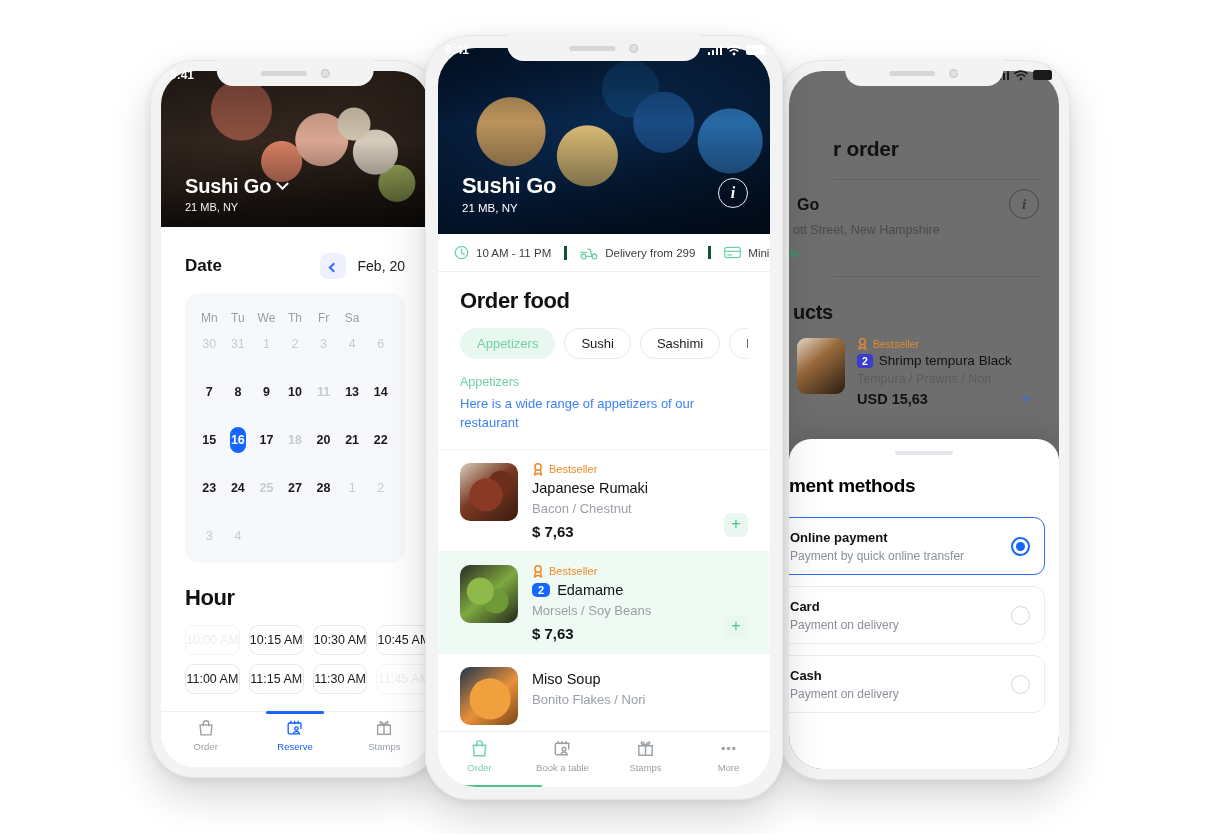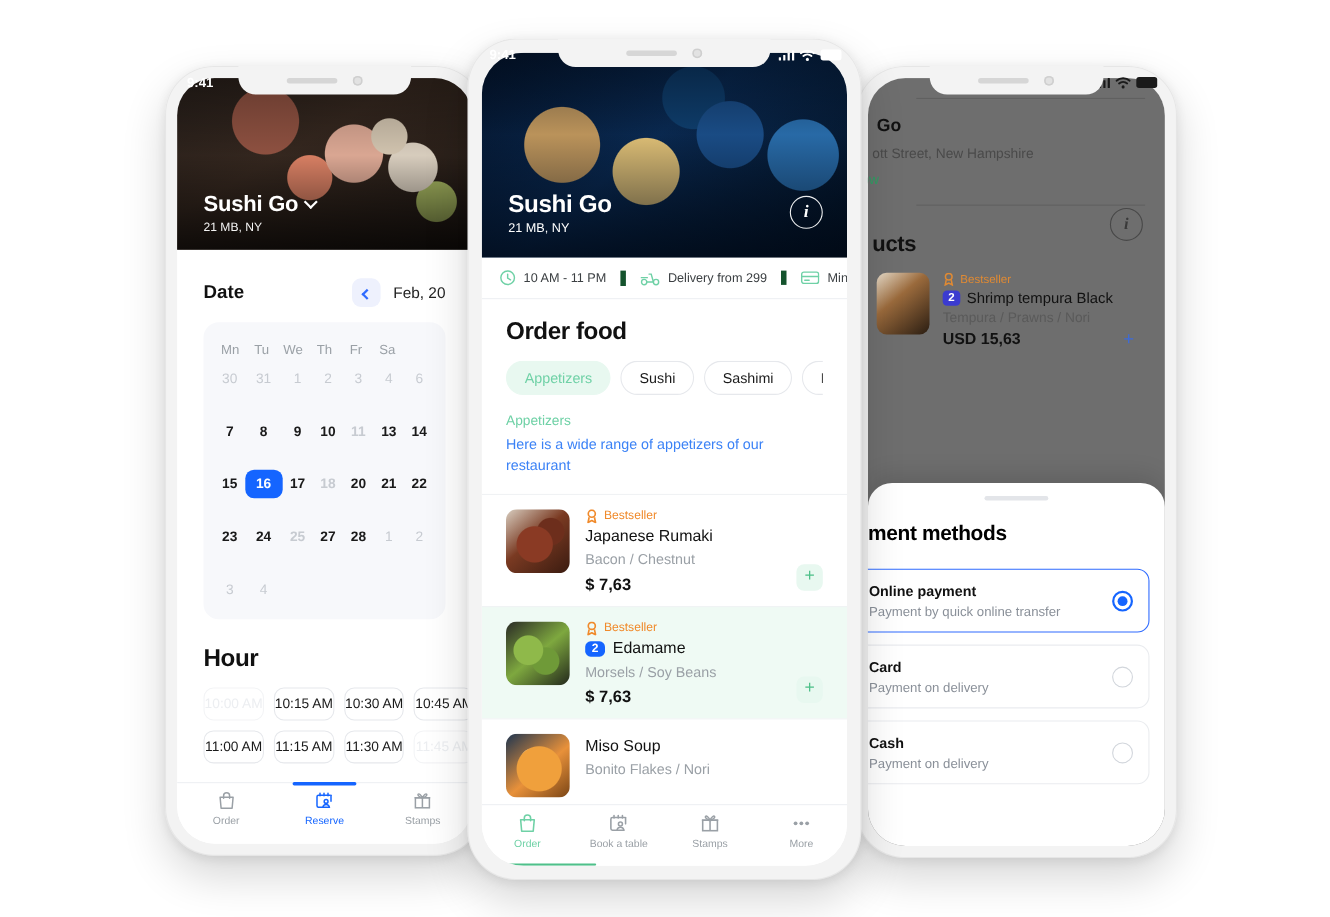--- a/index.html
+++ b/index.html
@@ -85,21 +85,21 @@
 
   .cal { margin: 14px 0 0 0; background:#f7f8fb; border-radius:14px; padding: 12px 10px 14px; }
   .cal-grid { display:grid; grid-template-columns: repeat(7, 1fr); row-gap: 22px; text-align: center; }
   .cal-grid > div {
     height: 26px; display:flex; align-items:center; justify-content:center;
     font-size: 12.5px; font-weight: bold; color:#1a1a1a;
   }
   .cal-head > div { font-weight: normal; color:#9aa0a6; font-size:12px; }
   .mut { color:#c7cbd1 !important; font-weight: normal !important; }
   .wknd { color:#c7cbd1 !important; }
-  .sel { background:#1565ff; color:#fff !important; border-radius:8px; width:34px; margin:0 auto; }
+  .sel { background:#1565ff; color:#fff !important; border-radius:8px; width:16px; margin:0 auto; }
 
   .hour-title { margin-top: 22px; }
   .slots { display:grid; grid-template-columns: repeat(4, 1fr); gap: 9px; margin-top: 14px; }
   .slot {
     height: 30px; border:1px solid #e6e8ec; border-radius: 9px;
     display:flex; align-items:center; justify-content:center;
     font-size: 12.5px; color:#1a1a1a; white-space:nowrap; background:#fff;
   }
   .slot.off { color:#eceef1; border-color:#f3f4f6; }
 
@@ -137,21 +137,21 @@
     position:absolute; right:22px; bottom:26px; z-index:6;
     width:30px; height:30px; border-radius:50%; border:1.6px solid rgba(255,255,255,.92);
     display:flex; align-items:center; justify-content:center;
     color:#fff; font-size:16px; font-family:"Liberation Serif", serif; font-style:italic; font-weight:bold;
   }
   .inforow {
     display:flex; align-items:center; height:38px; border-bottom:1px solid #eef0f3;
     padding: 0 0 0 16px; gap:0; overflow:hidden;
   }
   .infochip { display:flex; align-items:center; gap:7px; font-size:11.5px; color:#3c4043; white-space:nowrap; padding-right:13px; }
-  .infochip + .infochip { border-left:5px solid #14532d; padding-left:13px; }
+  .infochip + .infochip { border-left:3px solid #14532d; padding-left:13px; }
   .g { color:#6fd1a6; display:flex; align-items:center; }
 
   .c-pad { padding: 0 22px; }
   .order-title { font-size:22px; font-weight:bold; color:#111; margin-top:16px; letter-spacing:-.4px; }
   .cats { display:flex; gap:9px; margin-top:14px; overflow:hidden; }
   .cat {
     height:31px; padding:0 16px; border-radius:16px; border:1px solid #e6e8ec;
     display:flex; align-items:center; font-size:13px; color:#1a1a1a; white-space:nowrap; background:#fff;
   }
   .cat.on { background:#e8f8f0; border-color:#e8f8f0; color:#6fd1a6; }
@@ -353,20 +353,21 @@
   <div class="phone" id="phone-right">
     <div class="screen">
       <div class="dim"></div>
 
       <div class="r-info-btn">
         <span>i</span>
       </div>
 
       <div class="r-content">
         <div style="padding:0 18px 0 44px">
+          <div class="r-title">r order</div>
           <div class="r-sep"></div>
           <div class="r-rest">
             <div class="r-rest-n">Go</div>
             <div class="r-rest-a">ott Street, New Hampshire</div>
             <div class="r-rest-w">ow</div>
           </div>
           <div class="r-sep" style="margin-top:16px"></div>
           <div class="r-prod-t">ucts</div>
 
           <div class="r-item">

